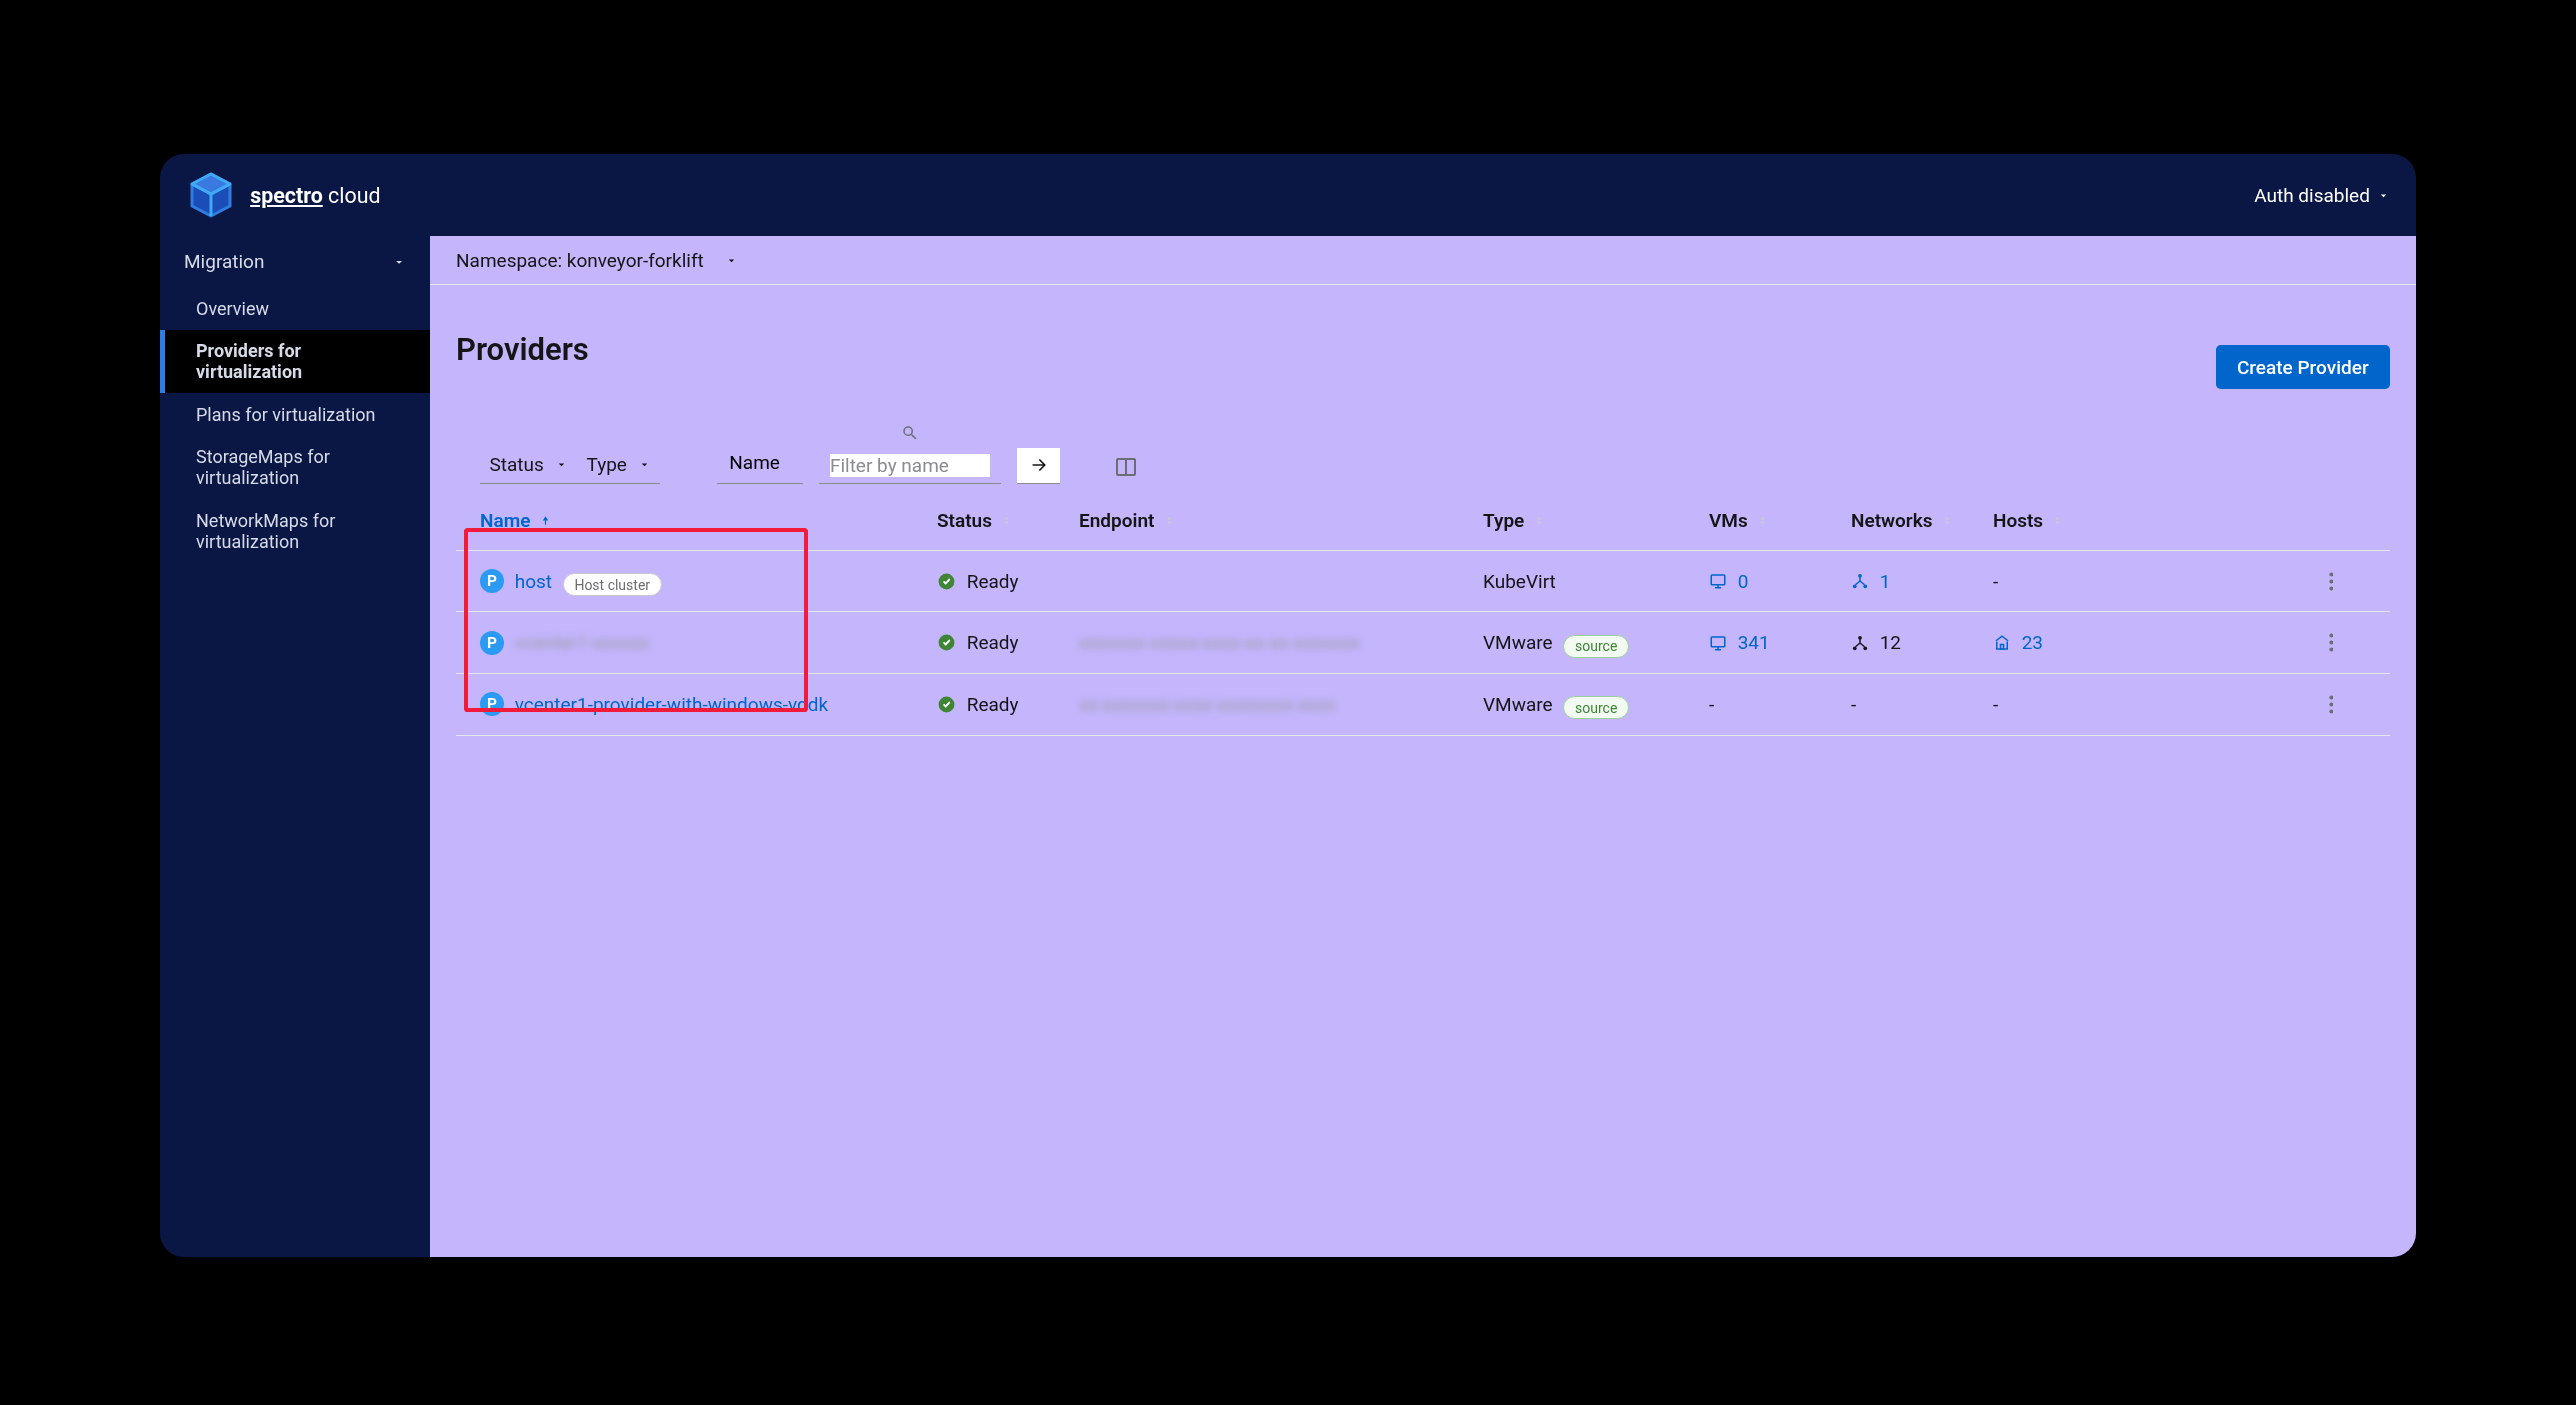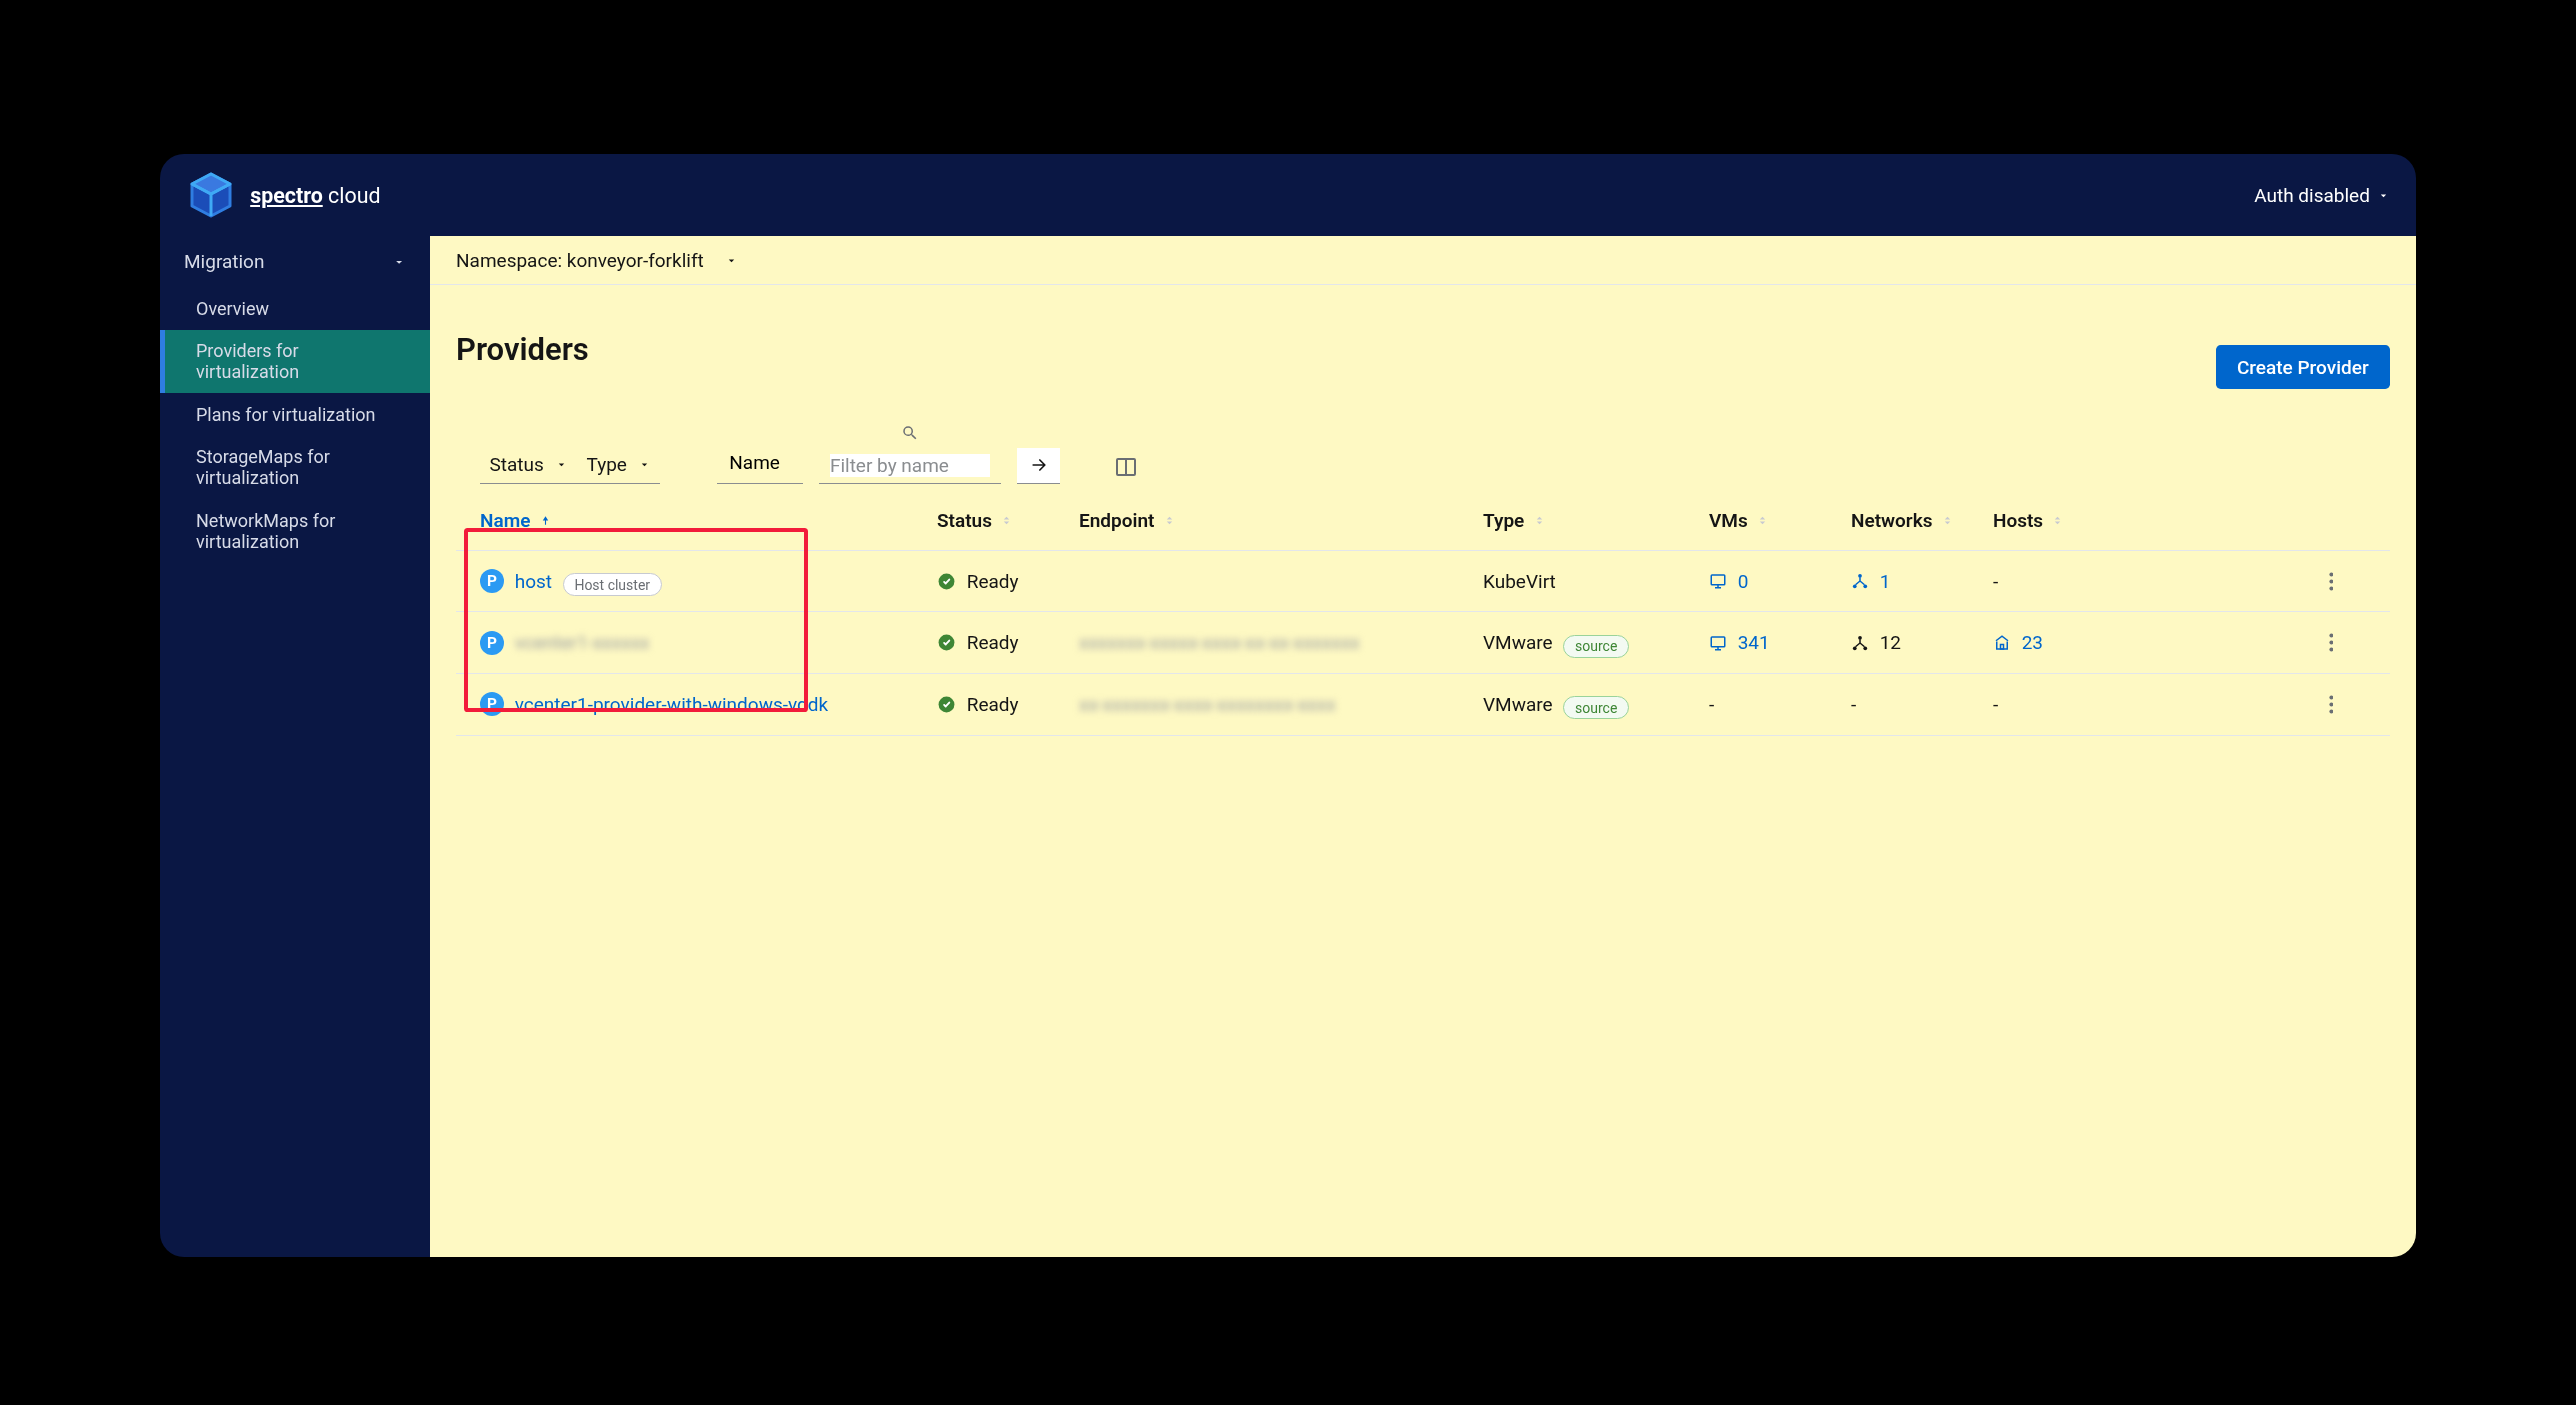--- a/index.html
+++ b/index.html
@@ -10,23 +10,23 @@
 .logo-cube { width: 50px; height: 50px; display: flex; align-items: center; justify-content: center; }
 .logo-text { font-size: 21.4px; font-weight: 400; color: #fff; }
 .logo-text b { font-weight: 700; text-decoration: underline; }
 .topbar-right { margin-left: auto; display: flex; align-items: center; gap: 7.1px; font-size: 19px; cursor: pointer; }
 .topbar-right svg { width: 13px; height: 13px; }
 .body-wrap { flex: 1; display: flex; min-height: 0; }
 .sidebar { width: 270px; background: #0a1744; color: #d7dbe8; display: flex; flex-direction: column; font-size: 19px; }
 .side-section { display: flex; align-items: center; justify-content: space-between; padding: 14.2px 24px; cursor: pointer; }
 .side-section .caret { width: 14.2px; height: 14.2px; }
 .side-item { padding: 10.7px 24px 10.7px 36px; cursor: pointer; font-size: 18px; }
-.side-item.active { background: #0f766e; position: relative; }
+.side-item.active { background: #000000; position: relative; font-weight: bold; }
 .side-item.active::before { content: ""; position: absolute; left: 0; top: 0; bottom: 0; width: 4.7px; background: #2f7de1; }
-.content { flex: 1; background: #fef9c3; display: flex; flex-direction: column; min-width: 0; }
+.content { flex: 1; background: #c4b5fd; display: flex; flex-direction: column; min-width: 0; }
 .ns-bar { height: 49px; border-bottom: 0.6px solid #e3e6eb; display: flex; align-items: center; padding: 0 26px; gap: 21.4px; font-size: 19px; color: #151515; cursor: pointer; }
 .ns-bar svg.caret { width: 13px; height: 13px; }
 .page-head { display: flex; align-items: center; padding: 24px 26px 14.2px 26px; }
 .page-title { font-size: 31px; font-weight: 600; color: #151515; }
 .btn-primary { margin-left: auto; background: #0066cc; color: #fff; font-size: 19px; font-weight: 500; padding: 10.7px 21.4px; border-radius: 4.7px; cursor: pointer; border: none; margin-top: 36px; }
 .filters { display: flex; align-items: flex-end; gap: 16.6px; padding: 14.2px 26px 7.1px 50px; }
 .fchip { display: flex; align-items: center; gap: 10.7px; font-size: 19px; color: #151515; padding: 7.1px 9.5px; cursor: pointer; }
 .fchip svg.caret { width: 13px; height: 13px; }
 .fgroup1 { display: flex; border-bottom: 1.2px solid #8a8d90; }
 .fselect { display: flex; align-items: center; gap: 10.7px; font-size: 19px; padding: 8.3px 12px; cursor: pointer; border-bottom: 1.2px solid #8a8d90; }

